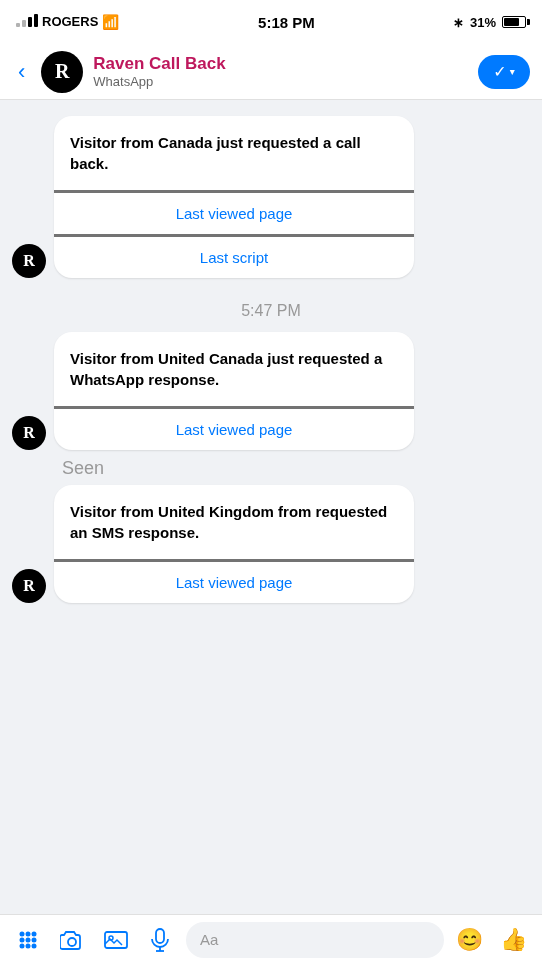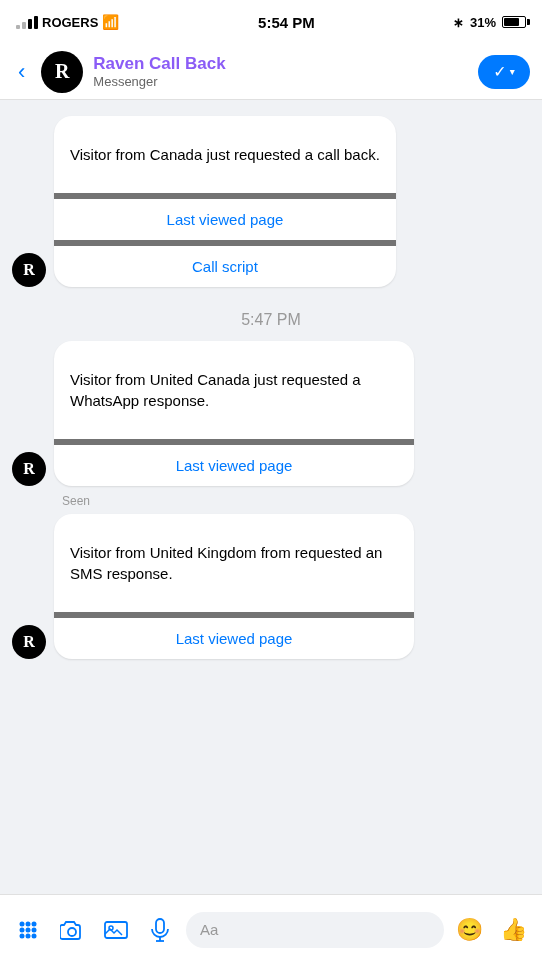--- a/index.html
+++ b/index.html
@@ -17,21 +17,21 @@
     .status-bar {
       background: #fff;
       height: 44px;
       display: flex;
       align-items: center;
       justify-content: space-between;
       padding: 0 16px;
       font-size: 13px;
       font-weight: 600;
     }
-    .status-left { display: flex; align-items: center; gap: 4px; }
+    .status-left { display: flex; align-items: flex-start; gap: 4px; }
     .status-center { font-size: 15px; font-weight: 600; }
     .status-right { display: flex; align-items: center; gap: 6px; font-size: 13px; font-weight: 600; }
 
     
     .signal-bars { display: flex; align-items: flex-end; gap: 2px; }
     .signal-bars span {
       background: #000;
       width: 4px;
       border-radius: 1px;
     }
@@ -95,21 +95,21 @@
       display: flex;
       align-items: center;
       justify-content: center;
       color: #fff;
       font-size: 20px;
       font-weight: 700;
       font-family: Georgia, serif;
       flex-shrink: 0;
     }
     .header-info { flex: 1; }
-    .header-name { font-size: 17px; font-weight: 700; color: #8b5cf6; }
+    .header-name { font-size: 17px; font-weight: 700; color: #be185d; }
     .header-sub { font-size: 13px; color: #666; }
     .header-action {
       background: #007aff;
       border-radius: 22px;
       width: 52px;
       height: 34px;
       display: flex;
       align-items: center;
       justify-content: center;
       gap: 3px;
@@ -153,60 +153,61 @@
 
     .bubble-container {
       max-width: 360px;
       background: #fff;
       border-radius: 18px;
       overflow: hidden;
       box-shadow: 0 1px 2px rgba(0,0,0,0.1);
     }
 
     .bubble-text {
-      padding: 28px 16px;
+      padding: 16px 16px;
       font-size: 15px;
       color: #000;
       line-height: 1.4;
+      font-weight: bold;
     }
 
     .bubble-action {
-      border-top: 6px solid #737373;
+      border-top: 3px solid #737373;
       padding: 12px 16px;
       text-align: center;
       font-size: 15px;
       color: #007aff;
       cursor: pointer;
     }
     .bubble-action:not(:last-child) {
       border-bottom: none;
     }
 
     .timestamp {
       text-align: center;
       font-size: 16px;
       color: #999;
       margin: 8px 0 12px;
     }
 
     .seen-label {
-      font-size: 12px;
+      font-size: 18px;
       color: #999;
       padding-left: 50px;
       margin-bottom: 6px;
       margin-top: -8px;
     }
 
     
     .bottom-toolbar {
       position: absolute;
       bottom: 0;
       left: 0;
       right: 0;
-      height: 70px;
+      height: 50px;
       background: #fff;
       border-top: 1px solid #e0e0e0;
       display: flex;
       align-items: center;
       padding: 0 10px;
       gap: 8px;
     }
     .toolbar-icon {
       width: 36px;
       height: 36px;
@@ -247,53 +248,53 @@
   <div class="status-left">
     <div class="signal-bars">
       <span></span>
         <span></span>
         <span></span>
         <span></span>
     </div>
     <span>ROGERS</span>
     <span class="wifi-icon">📶</span>
   </div>
-  <div class="status-center">5:54 PM</div>
+  <div class="status-center">5:18 PM</div>
   <div class="status-right">
     <span style="font-size:13px;">∗</span>
     <span>31%</span>
     <div class="battery-icon">
       <div class="battery-fill"></div>
     </div>
   </div>
 </div>
 
 <div class="header">
   <div class="back-btn">‹</div>
   <div class="header-avatar">
     <span>R</span>
   </div>
   <div class="header-info">
     <div class="header-name">Raven Call Back</div>
-    <div class="header-sub">Messenger</div>
+    <div class="header-sub">WhatsApp</div>
   </div>
   <div class="header-action">
     <span class="checkmark">✓</span>
     <span class="chevron-down">▾</span>
   </div>
 </div>
 
 <div class="chat-area">
 
   <div class="message-group">
     <div class="avatar-small">R</div>
     <div class="bubble-container">
       <div class="bubble-text">Visitor from Canada just requested a call back.</div>
       <div class="bubble-action">Last viewed page</div>
-      <div class="bubble-action">Call script</div>
+      <div class="bubble-action">Last script</div>
     </div>
   </div>
 
   <div class="timestamp">5:47 PM</div>
 
   <div class="message-group">
     <div class="avatar-small">R</div>
     <div class="bubble-container">
       <div class="bubble-text">Visitor from United Canada just requested a WhatsApp response.</div>
       <div class="bubble-action">Last viewed page</div>

